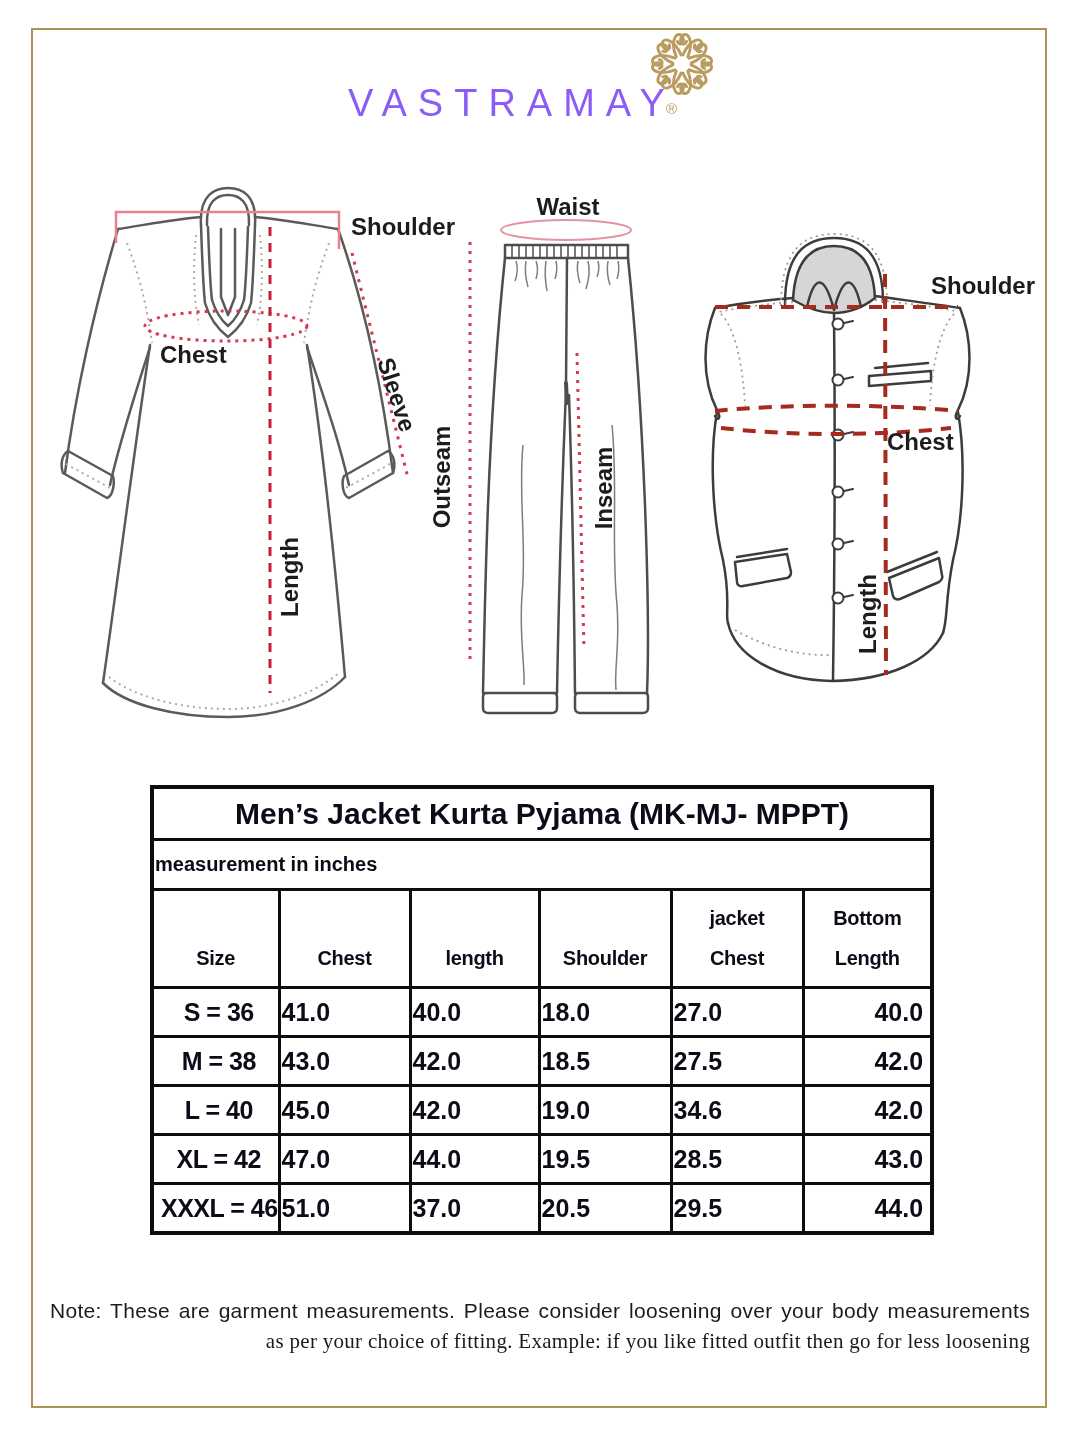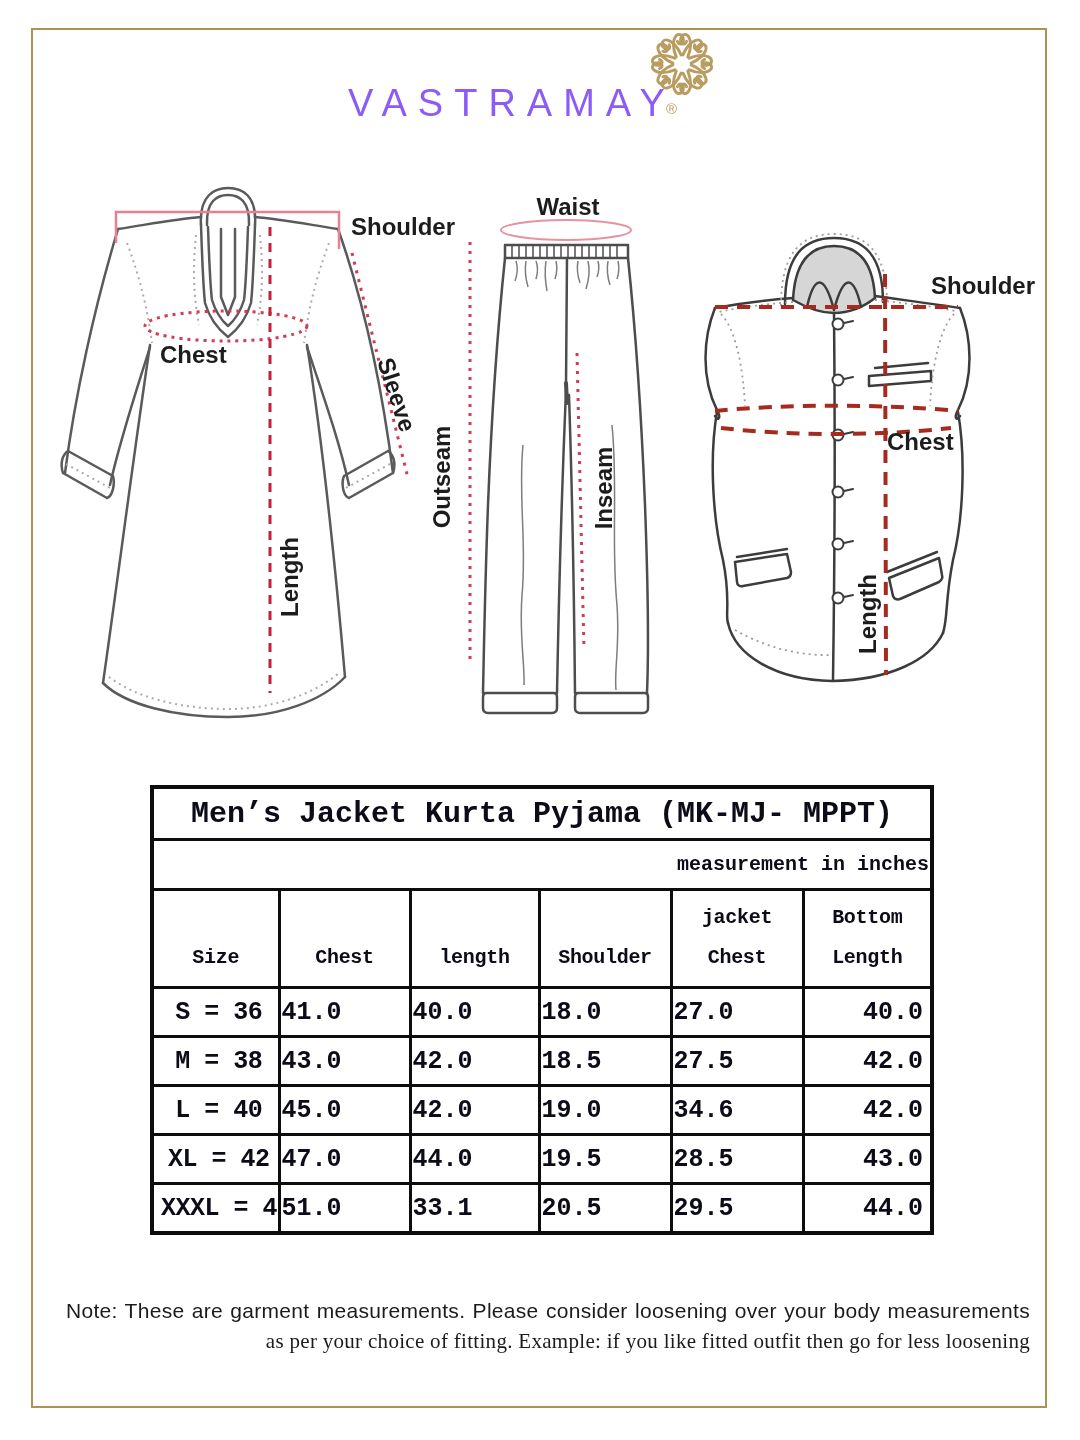--- a/index.html
+++ b/index.html
@@ -10,33 +10,33 @@
   
   .logo-text{position:absolute;left:348px;top:82px;font-size:38px;letter-spacing:11px;
              color:#8b5cf6;white-space:nowrap;}
   .reg-mark{position:absolute;left:666px;top:100px;font-size:15px;color:#b99c60;}
   .ornament{position:absolute;left:651px;top:33px;}
   
   .diag{position:absolute;}
   .diag text{font-family:"Liberation Sans",sans-serif;font-weight:bold;font-size:24px;fill:#1c1c1c;}
   
   .size-table{position:absolute;left:150px;top:785px;width:780px;border-collapse:collapse;
-              table-layout:fixed;font-weight:bold;color:#0c0c18;border:4px solid #0d0d0d;font-family:Liberation Mono, monospace;}
+              table-layout:fixed;font-weight:bold;color:#0c0c18;border:4px solid #0d0d0d;}
   .size-table td,.size-table th{border:3px solid #0d0d0d;overflow:hidden;white-space:nowrap;}
   .title-row td{height:47px;font-size:30px;text-align:center;}
-  .subtitle-row td{height:45px;font-size:20px;text-align:right;}
+  .subtitle-row td{height:45px;font-size:20px;text-align:left;}
   .header-row th{height:86px;vertical-align:bottom;font-size:20px;letter-spacing:-0.3px;
                  text-align:center;padding-bottom:8px;line-height:40px;}
   .size-table tbody td{height:44px;font-size:25px;}
   .size-table tbody td.c0{text-align:center;padding-left:7px;letter-spacing:-0.5px;}
   .size-table tbody td.c5{text-align:right;padding-right:7px;}
   
   .note{position:absolute;left:50px;width:980px;top:1295px;font-size:21px;color:#1b1b1b;
         line-height:31px;letter-spacing:0.3px;}
-  .note .l1{display:block;text-align:justify;text-align-last:justify;margin-left:16px;}
+  .note .l1{display:block;text-align:justify;text-align-last:justify;}
   .note .l2{display:block;text-align:right;font-family:Liberation Serif, serif;}
 </style>
 </head>
 <body>
 
 <div class="page">
   <div class="frame"></div>
 
   <div class="logo-text">VASTRAMAY</div>
   <div class="reg-mark">®</div>
@@ -260,21 +260,21 @@
           <td class="c0">XL = 42</td>
           <td class="c1">47.0</td>
           <td class="c2">44.0</td>
           <td class="c3">19.5</td>
           <td class="c4">28.5</td>
           <td class="c5">43.0</td>
         </tr>
         <tr>
           <td class="c0">XXXL = 46</td>
           <td class="c1">51.0</td>
-          <td class="c2">33.1</td>
+          <td class="c2">37.0</td>
           <td class="c3">20.5</td>
           <td class="c4">29.5</td>
           <td class="c5">44.0</td>
         </tr>
       </tbody>
   </table>
 
   <div class="note">
     <span class="l1">Note: These are garment measurements. Please consider loosening over your body measurements</span>
     <span class="l2">as per your choice of fitting. Example: if you like fitted outfit then go for less loosening</span>

